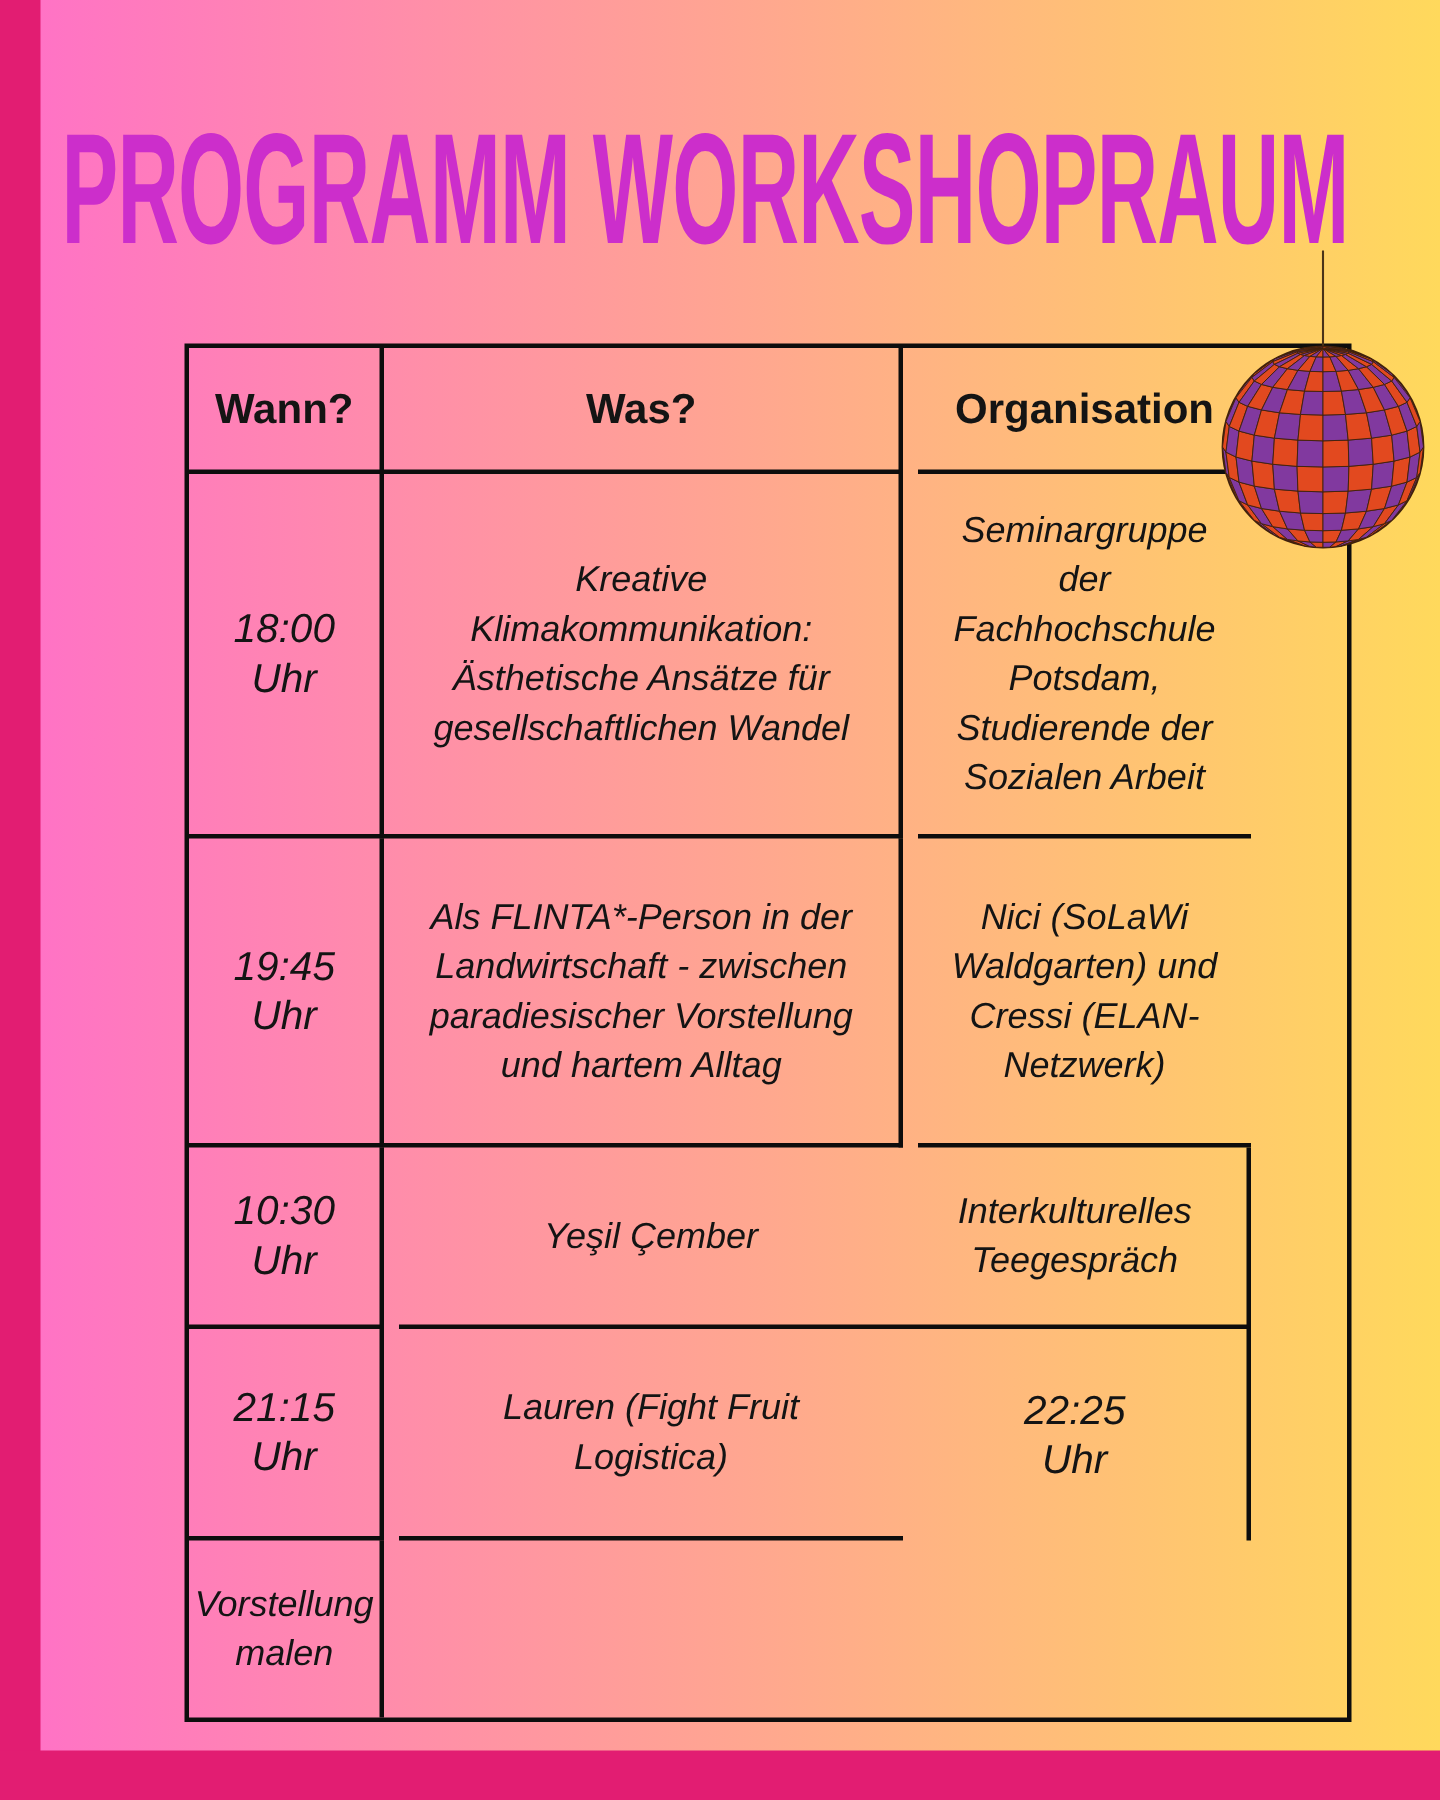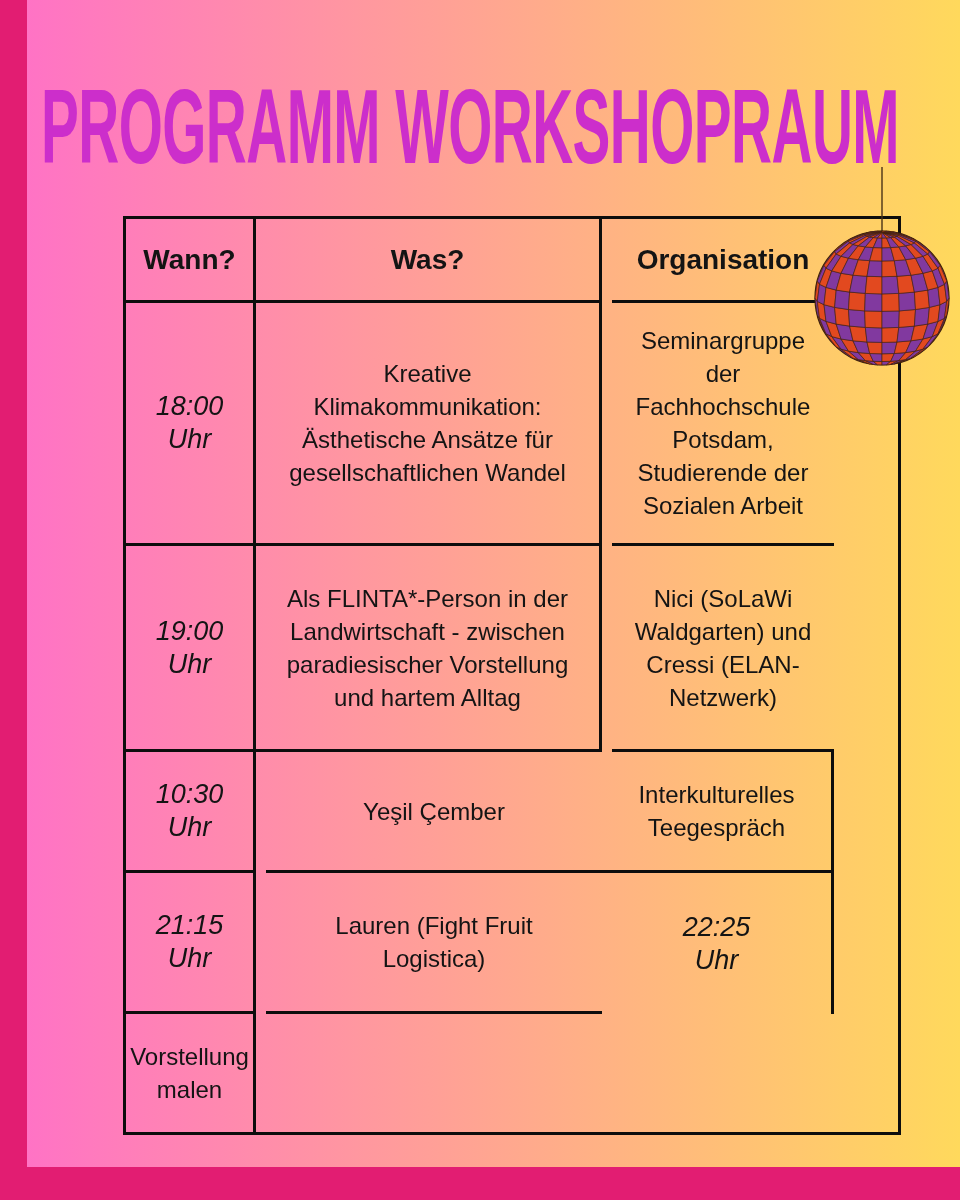--- a/index.html
+++ b/index.html
@@ -20,41 +20,41 @@
     background:var(--frame-color);
   }
   .title{
     position:absolute;left:41px;top:74px;margin:0;
     font-size:105px;font-weight:bold;line-height:1;white-space:nowrap;
     color:var(--title-color);
     transform:scaleX(0.54);transform-origin:0 0;
     letter-spacing:-1px;
   }
   .schedule-table{
-    position:absolute;left:123px;top:216px;
+    position:absolute;left:123px;top:229px;
     width:778px;height:919px;box-sizing:border-box;
     border:3px solid var(--table-line-color);
     display:grid;
     grid-template-columns:130px 346px 232px;
     grid-template-rows:84px 243px 206px 121px 141px 118px;
   }
   .cell{
     box-sizing:border-box;
     border-right:3px solid var(--table-line-color);
     border-bottom:3px solid var(--table-line-color);
     display:flex;align-items:center;justify-content:center;
     text-align:center;white-space:pre-line;
     color:var(--text-color);
     padding:4px 8px;
   }
   .last-col{border-right:none;margin-left:10px;}
   .last-row{border-bottom:none;}
   .head{font-weight:bold;font-size:28px;}
   .time{font-size:27px;line-height:33px;font-style:italic;}
-  .what,.org{font-size:24px;line-height:33px;}
+  .what,.org{font-size:24px;line-height:33px;font-style:italic;}
   .ball{
     position:absolute;left:808px;top:162px;width:150px;height:212px;
   }
   .ball line{stroke:var(--string-color);stroke-width:1.4;}
 </style>
 </head>
 <body>
 
 <div class="bg"></div>
 <div class="accent-left"></div>
@@ -73,21 +73,21 @@
 Klimakommunikation:
 Ästhetische Ansätze für
 gesellschaftlichen Wandel</div>
   <div class="cell org last-col">Seminargruppe
 der
 Fachhochschule
 Potsdam,
 Studierende der
 Sozialen Arbeit</div>
 
-  <div class="cell time">19:00
+  <div class="cell time">19:45
 Uhr</div>
   <div class="cell what">Als FLINTA*-Person in der
 Landwirtschaft - zwischen
 paradiesischer Vorstellung
 und hartem Alltag</div>
   <div class="cell org last-col">Nici (SoLaWi
 Waldgarten) und
 Cressi (ELAN-
 Netzwerk)</div>
 

